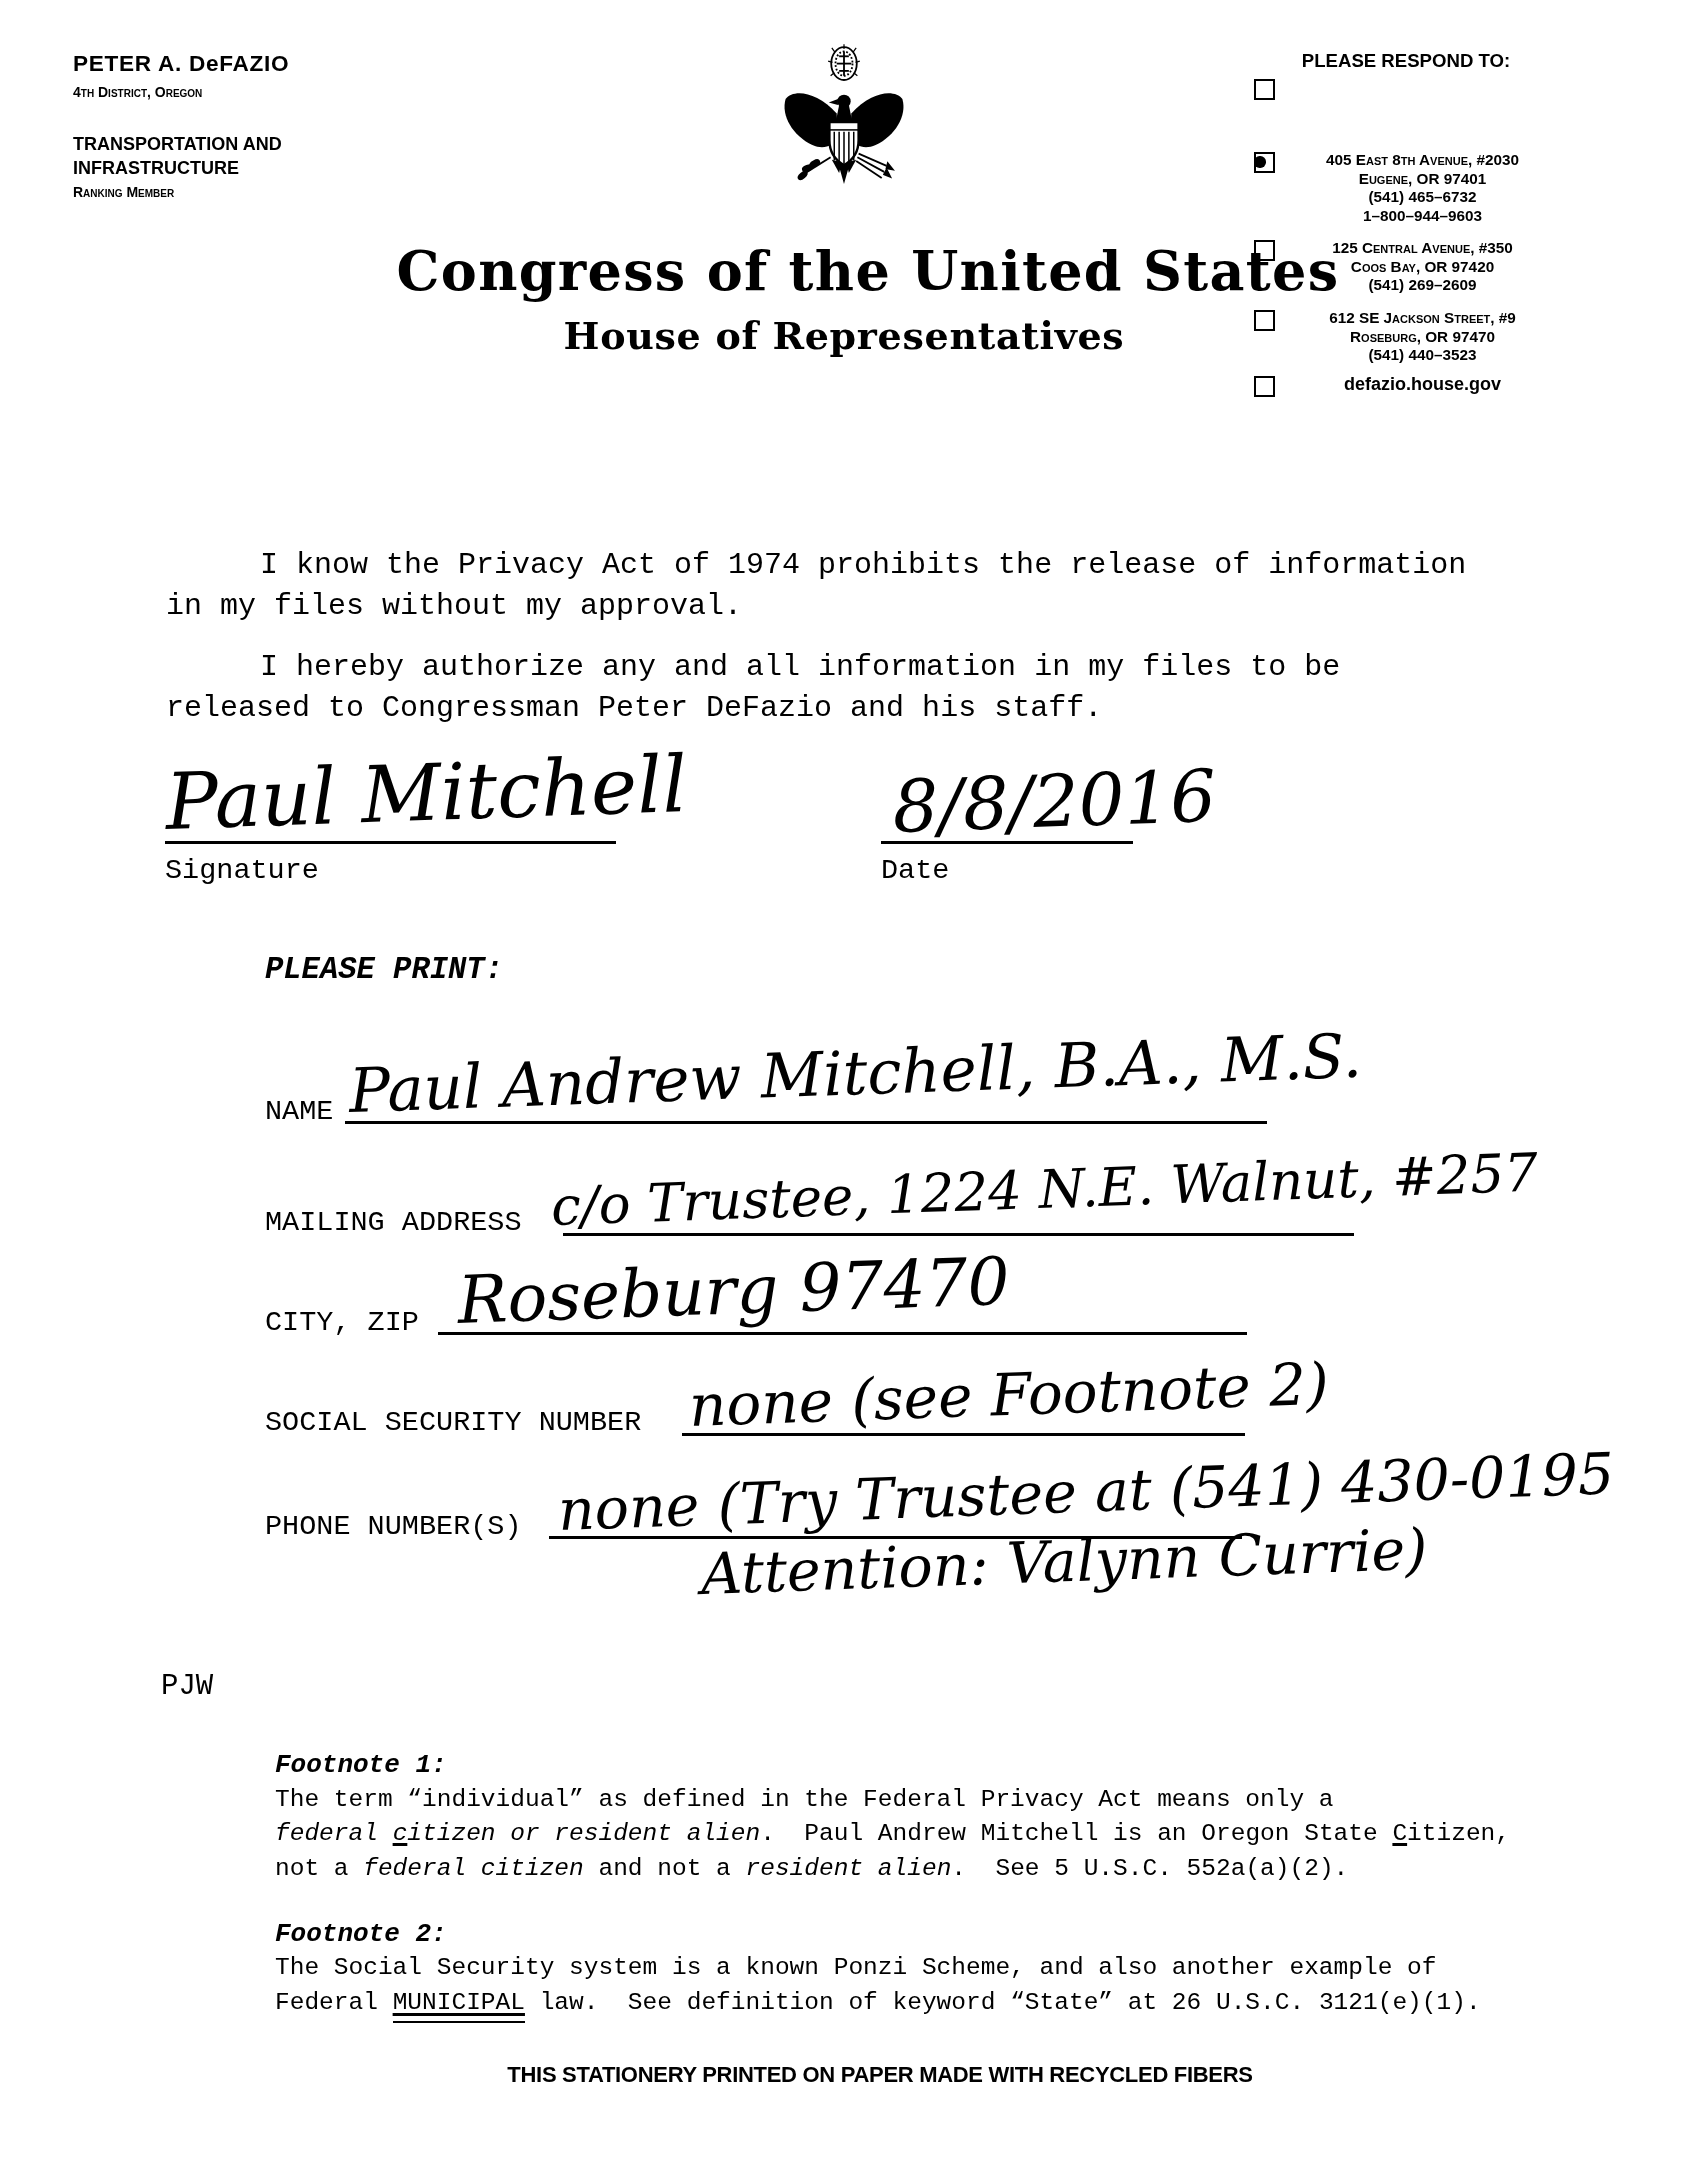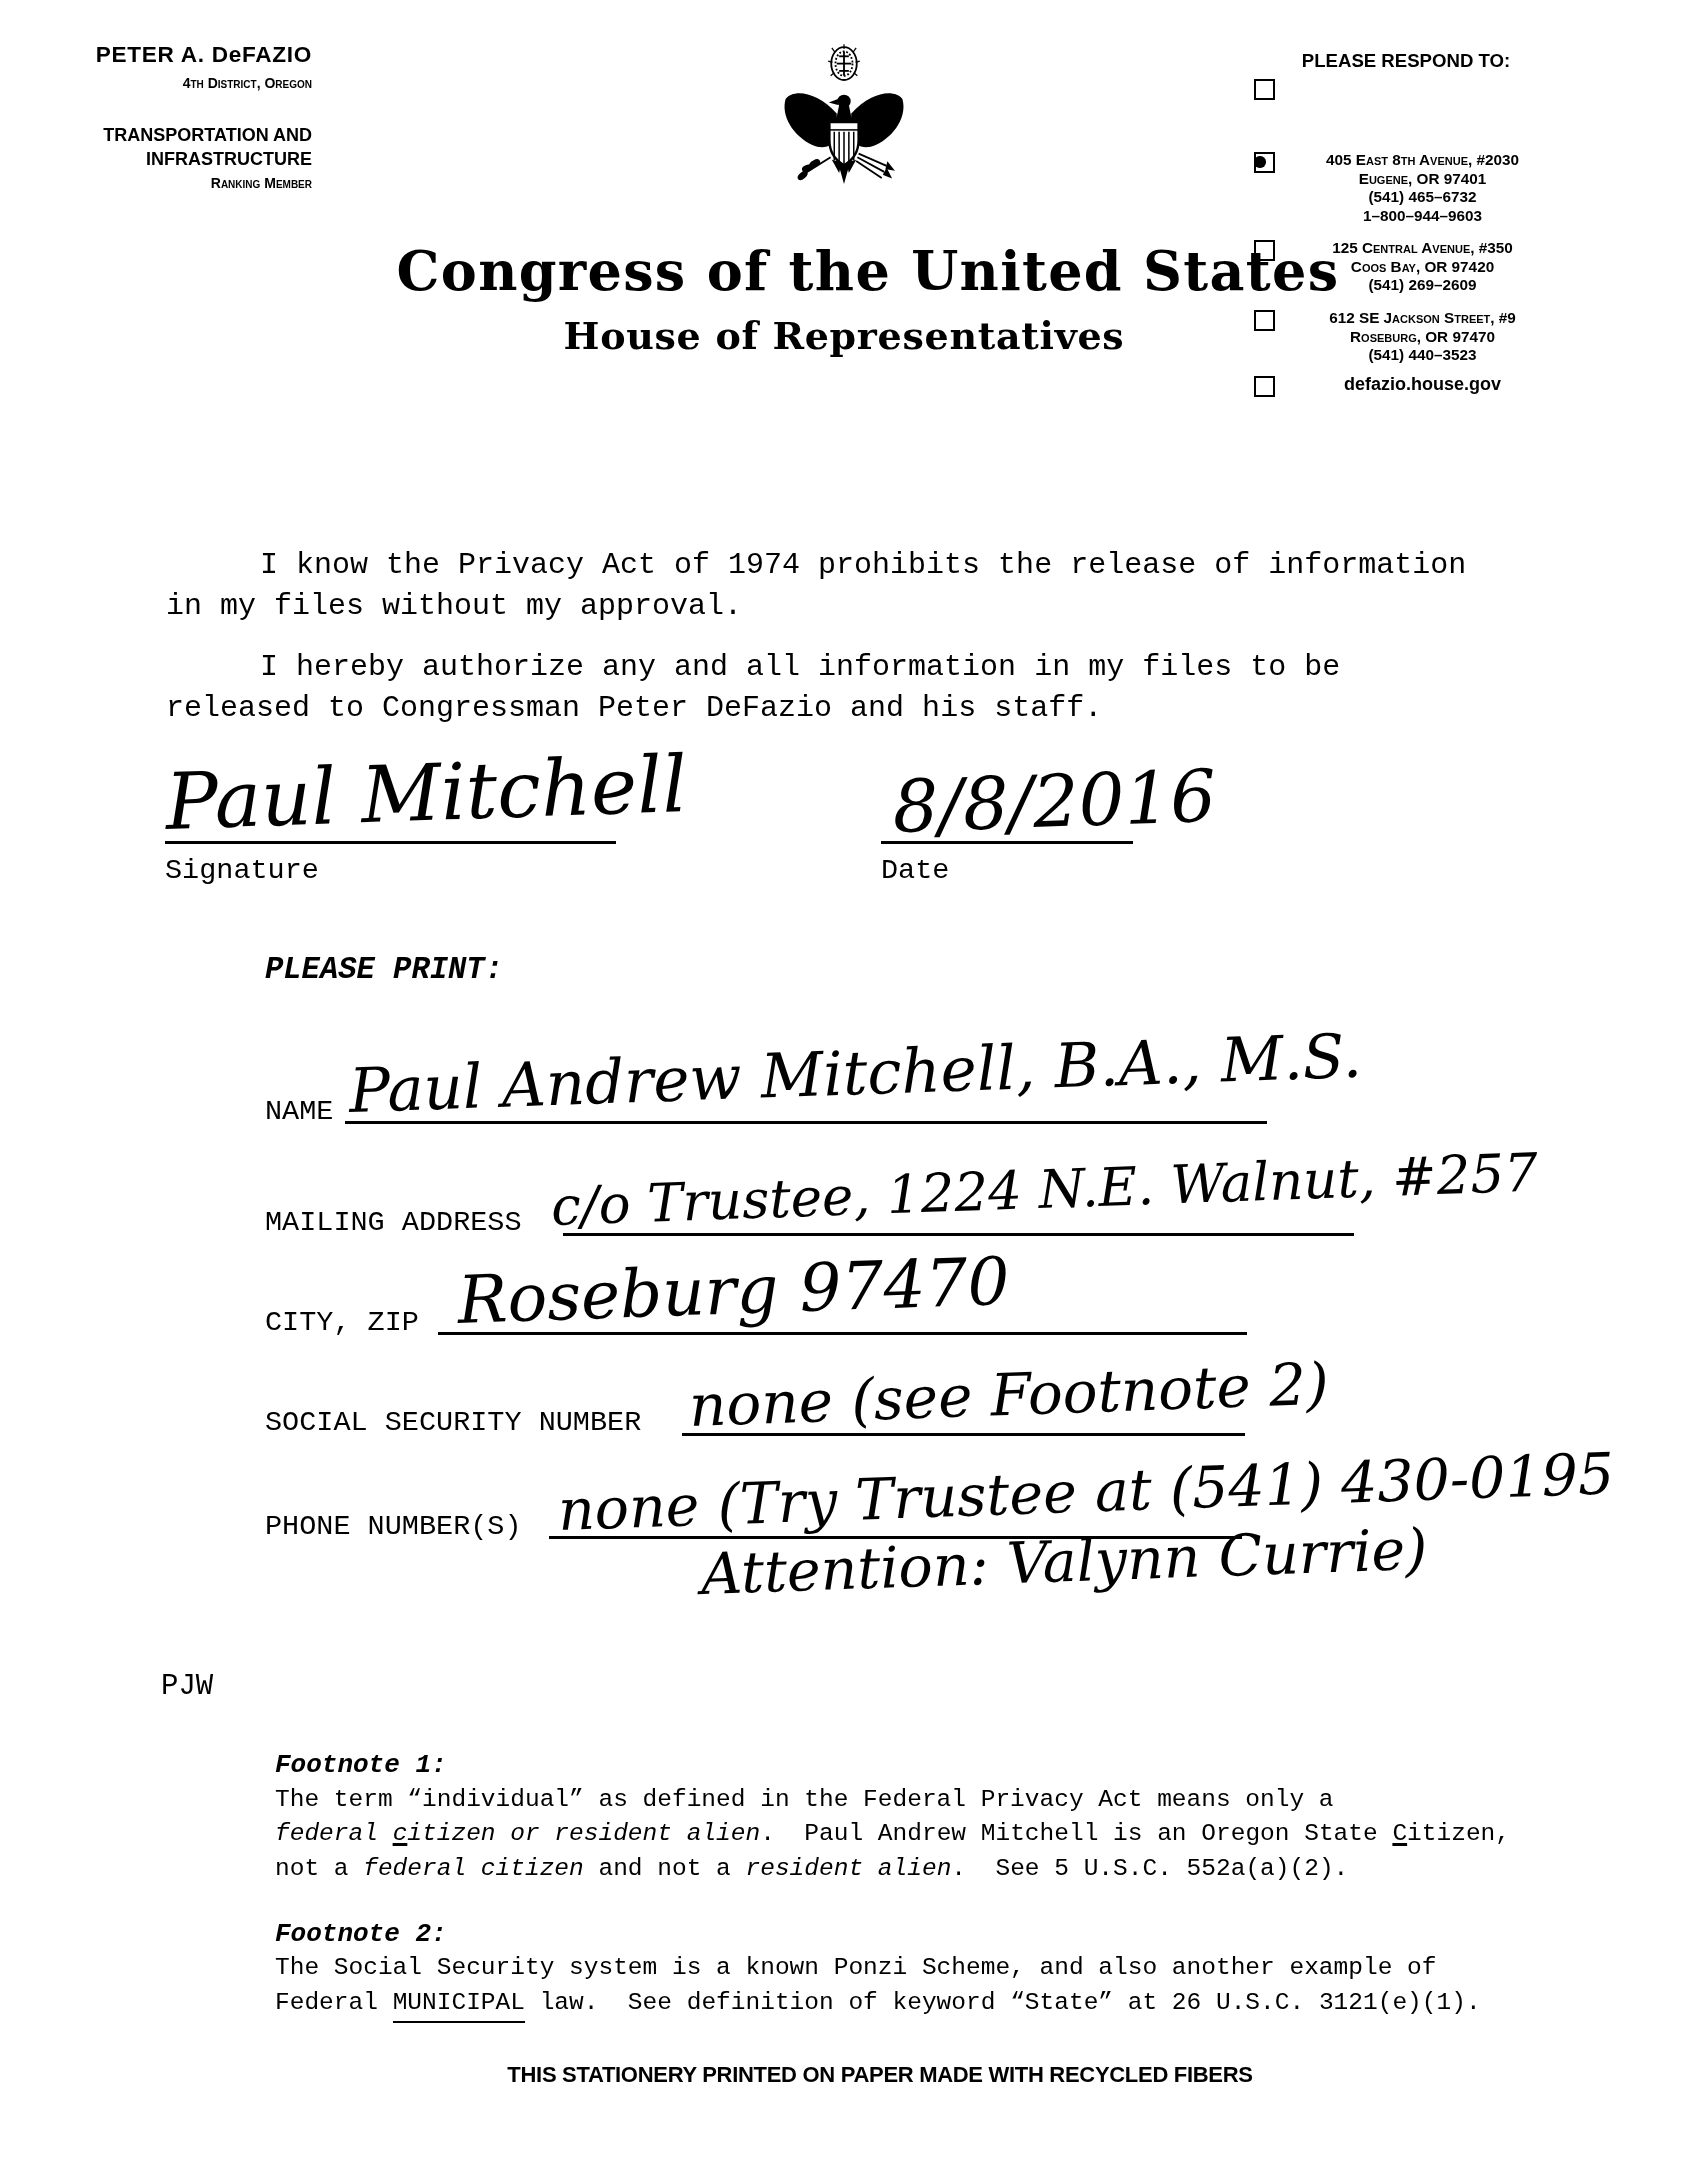--- a/index.html
+++ b/index.html
@@ -4,21 +4,21 @@
 <style>
   html,body{margin:0;padding:0;background:#777;}
   #page{position:relative;width:1688px;height:2183px;background:#ffffff;color:#000;overflow:hidden;}
   .abs{position:absolute;}
   .sans{font-family:"Liberation Sans","DejaVu Sans",sans-serif;}
   .mono{font-family:"Liberation Mono","DejaVu Sans Mono",monospace;white-space:pre;}
   .serif{font-family:"DejaVu Serif","Liberation Serif",serif;}
   .sc{font-variant:small-caps;}
   .hand{font-family:"DejaVu Serif","Liberation Serif",serif;font-style:italic;white-space:nowrap;transform:rotate(-2deg);transform-origin:left bottom;line-height:1;}
   
-  .member-block{left:73px;top:42px;width:239px;text-align:right;}
+  .member-block{left:73px;top:51px;width:239px;text-align:left;}
   .member-name{font-size:22.6px;font-weight:bold;letter-spacing:0.7px;}
   .member-district{font-size:14px;font-weight:bold;margin-top:6.6px;}
   .member-committee{font-size:18px;font-weight:bold;margin-top:32px;line-height:24px;}
   .member-role{font-size:14px;font-weight:bold;margin-top:4px;}
   
   .title1{left:0;top:239px;width:1688px;text-align:center;font-size:54px;font-weight:bold;letter-spacing:1.3px;padding-left:24px;}
   .title2{left:0;top:313px;width:1688px;text-align:center;font-size:38px;font-weight:bold;letter-spacing:0.7px;}
   
   .respond-heading{left:1247px;top:50px;width:318px;text-align:center;font-size:18.6px;font-weight:bold;}
   .option{position:absolute;left:1247px;width:318px;}
@@ -30,21 +30,21 @@
   
   .bodyline{font-size:30px;line-height:41px;}
   .underline{position:absolute;border-bottom:3.3px solid #000;height:0;}
   .field-label{font-size:28.5px;}
   .please-print, .fn-title{font-weight:bold;font-style:italic;}
   .please-print{font-size:30.5px;}
   .fn-title{font-size:26px;}
   .fn-line{font-size:24.5px;white-space:pre;}
   .fn-line .it{font-style:italic;}
   .ul{text-decoration:underline;text-decoration-thickness:2.7px;text-underline-offset:3.3px;}
-  .ul2{position:relative;text-decoration-thickness:2.7px;text-underline-offset:4px;}
+  .ul2{position:relative;text-decoration:underline;text-decoration-thickness:2.7px;text-underline-offset:4px;}
   .ul2::after{content:"";position:absolute;left:0;right:0;bottom:-7.3px;height:2.7px;background:#000;}
   .footer-line{left:0;top:2062px;width:1688px;text-align:center;font-size:22px;font-weight:bold;letter-spacing:-0.3px;margin-left:36px;}
 </style>
 </head>
 <body>
 
 <div id="page">
 
   <div class="abs member-block">
     <div class="sans member-name">PETER A. DeFAZIO</div>

